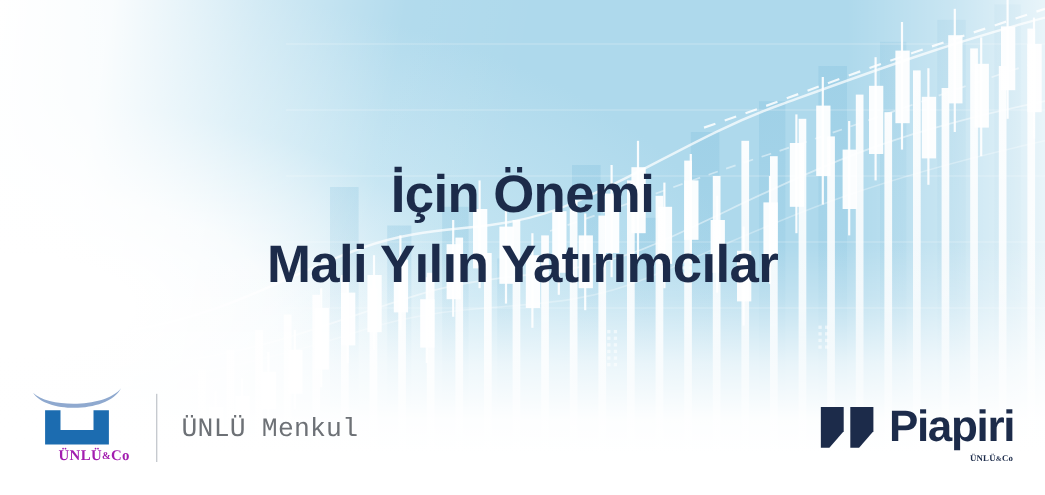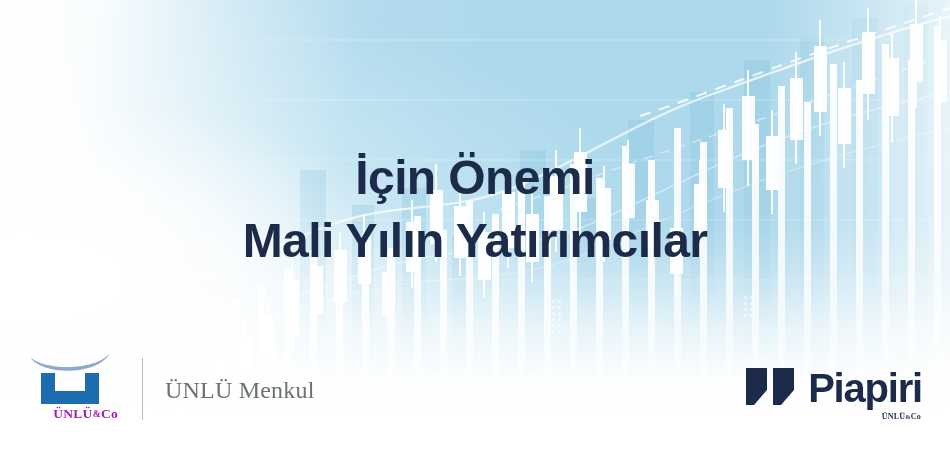--- a/index.html
+++ b/index.html
@@ -104,33 +104,33 @@
   }
   .unlu-word .amp { font-size: 9.5px; vertical-align: 1px; }
   .divider {
     width: 1px;
     height: 62px;
     background: #b9bec4;
     margin: 0 22px 2px 24px;
   }
   .menkul {
     color: #6d7176;
-    font-family: Liberation Serif, serif;
+    font-family: Liberation Mono, monospace;
     font-size: 24px;
     letter-spacing: 0.2px;
     padding-bottom: 18px;
     white-space: nowrap;
   }
 
   .brand-right {
     position: absolute;
     right: 28px;
     bottom: 42px;
     display: flex;
-    align-items: flex-start;
+    align-items: flex-end;
   }
   .piapiri-mark { margin-right: 12px; }
   .piapiri-text { position: relative; }
   .piapiri-word {
     color: #1c2b4a;
     font-family: "Liberation Sans", sans-serif;
     font-weight: bold;
     font-size: 40px;
     line-height: 40px;
     letter-spacing: -1.2px;

